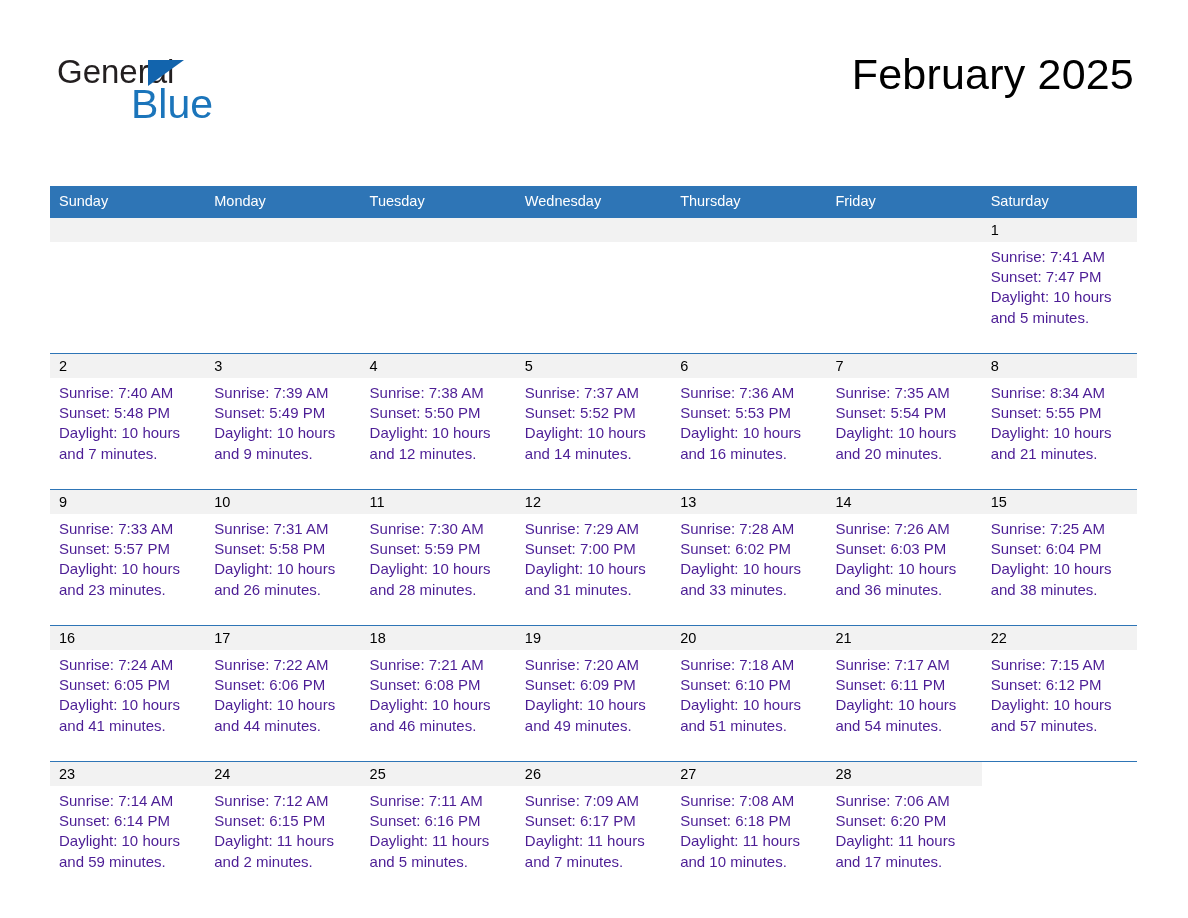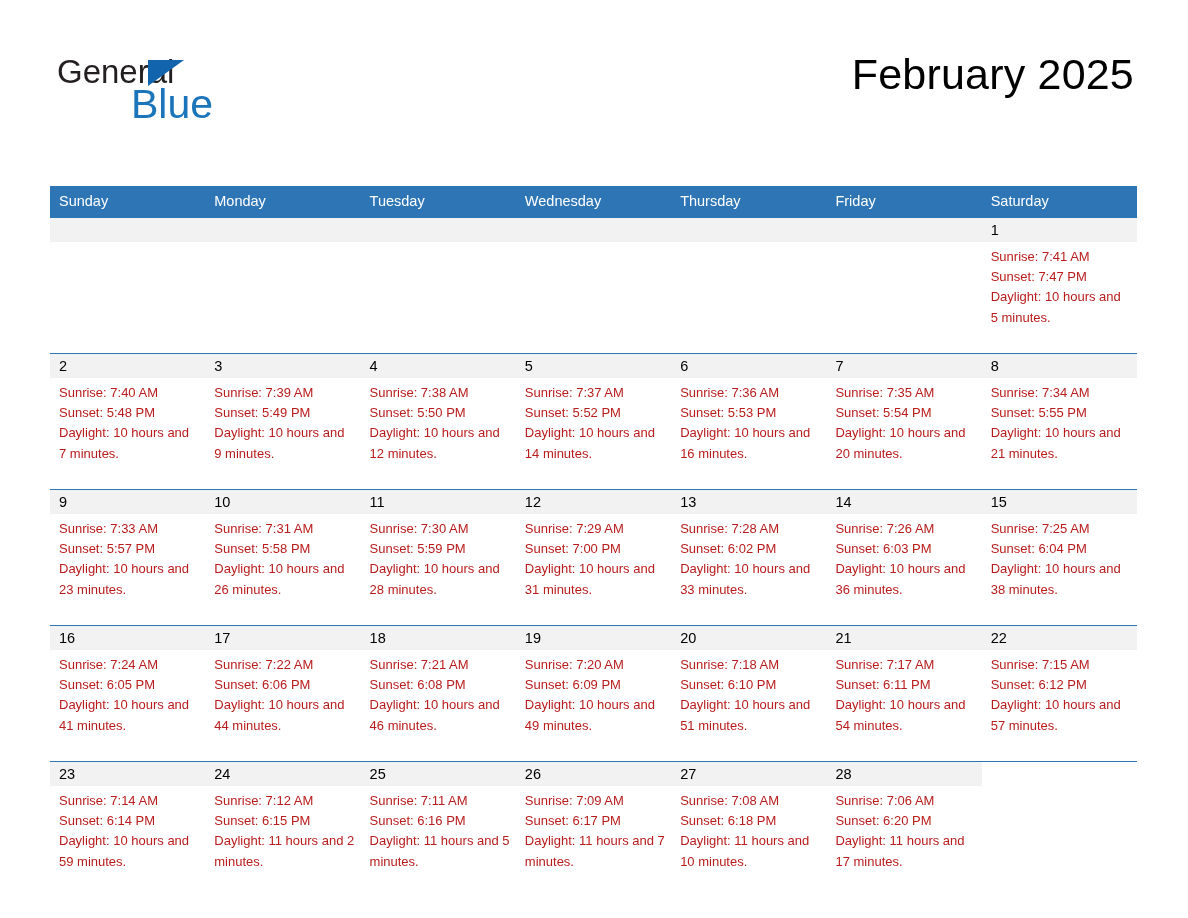--- a/index.html
+++ b/index.html
@@ -133,23 +133,23 @@
     line-height: 24px;
     padding-left: 9px;
     font-size: 14.5px;
     color: #000000;
   }
   .daynum-bar.blank {
     background: #f2f2f2;
   }
   .details {
     padding: 5px 6px 0 9px;
-    font-size: 13px;
+    font-size: 15px;
     line-height: 20.2px;
-    color: #b91c1c;
+    color: #4c1d95;
   }
   .details div {
     white-space: nowrap;
   }
   .details .daylight {
     white-space: normal;
   }
 </style>
 </head>
 <body>
@@ -289,21 +289,21 @@
                 <div>Sunrise: 7:35 AM</div>
                 <div>Sunset: 5:54 PM</div>
                 <div class="daylight">Daylight: 10 hours and 20 minutes.</div>
               </div>
             </div>
           </td>
           <td>
             <div class="daycell">
               <div class="daynum-bar">8</div>
               <div class="details">
-                <div>Sunrise: 7:34 AM</div>
+                <div>Sunrise: 8:34 AM</div>
                 <div>Sunset: 5:55 PM</div>
                 <div class="daylight">Daylight: 10 hours and 21 minutes.</div>
               </div>
             </div>
           </td>
         </tr>
         <tr>
           <td>
             <div class="daycell">
               <div class="daynum-bar">9</div>

